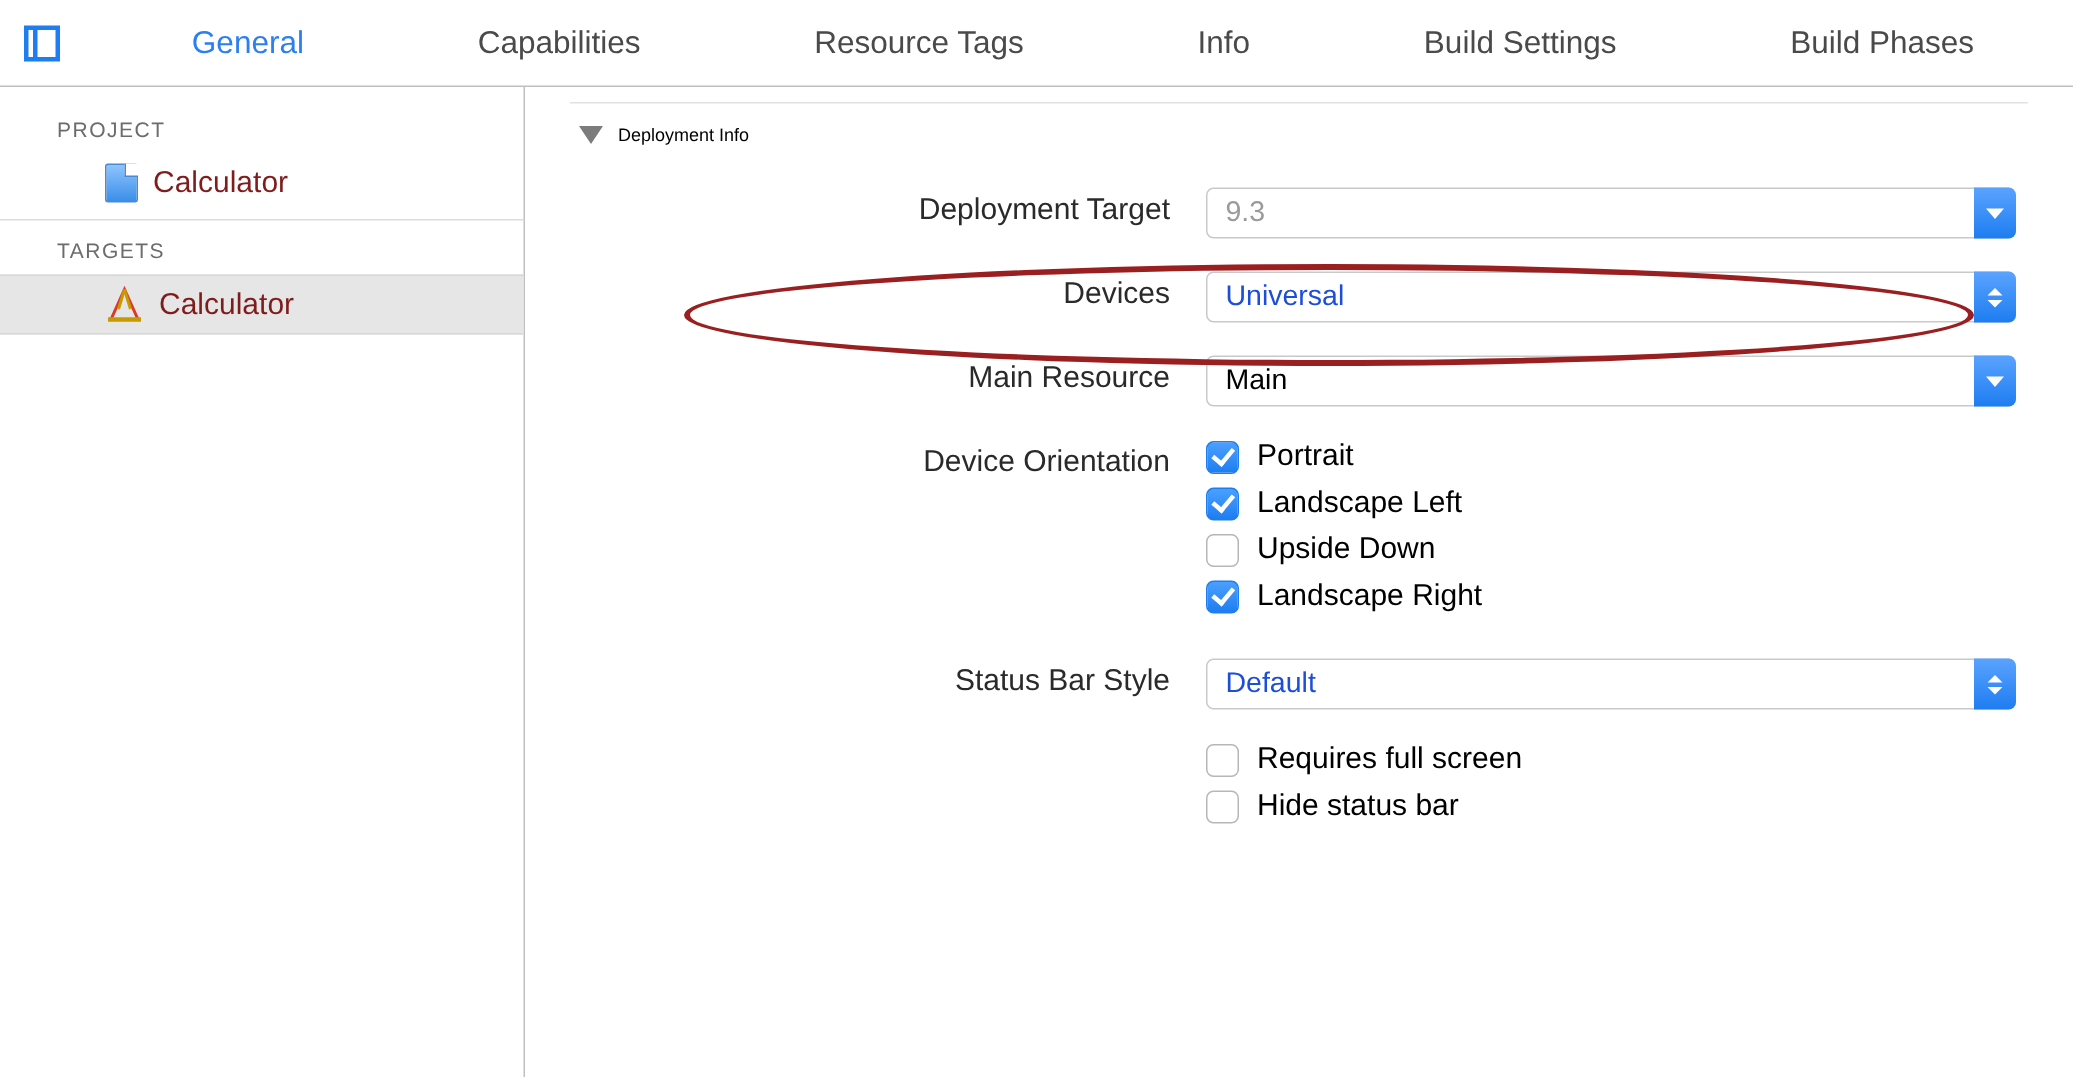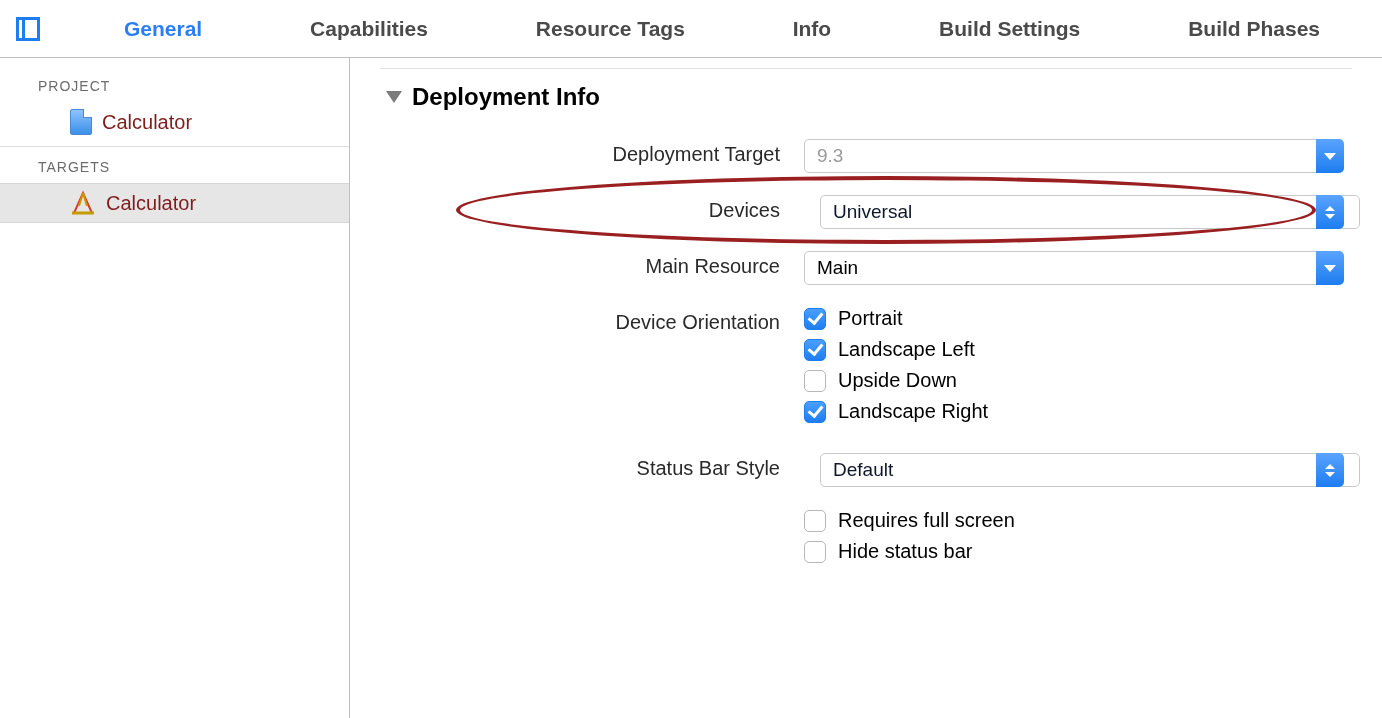--- a/index.html
+++ b/index.html
@@ -1,20 +1,19 @@
 <!DOCTYPE html>
 <html><head>
 <meta charset="utf-8">
 <style>
   * { box-sizing: border-box; margin: 0; padding: 0; font-family: -apple-system, "Helvetica Neue", Helvetica, Arial, sans-serif; }
   body { width: 1382px; height: 718px; background: #fff; color: #000; font-size: 19px; }
   .tabbar {
     display: flex; align-items: center; height: 58px; border-bottom: 1px solid #bfbfbf;
     padding: 0 8px;
-    font-weight: bold;
   }
   .panel-icon {
     width: 24px; height: 24px; border: 3px solid #1e7df0; position: relative; margin-left: 8px; margin-right: 30px; flex: 0 0 auto;
   }
   .panel-icon::before {
     content: ""; position: absolute; left: 3px; top: 0; bottom: 0; width: 3px; background: #1e7df0;
   }
   .tabs { display: flex; flex: 1; justify-content: space-around; }
   .tab { padding: 0 16px; color: #4a4a4a; cursor: default; font-size: 21px; }
   .tab.active { color: #2c7ff2; }
@@ -46,21 +45,21 @@
   }
 
   .content {
     flex: 1; padding: 10px 30px 30px 30px; position: relative; overflow: hidden;
   }
   .hint {
     color: #8a8a8a; font-size: 19px; text-align: center; padding-bottom: 14px;
   }
   .hr { border: none; border-top: 1px solid #e2e2e2; margin-bottom: 14px; }
   .section-header {
-    display: flex; align-items: center; gap: 10px; font-weight: 700; font-size: 24px; margin-bottom: 28px;
+    display: flex; align-items: center; gap: 10px; font-weight: 400; font-size: 12px; margin-bottom: 28px;
     padding-left: 6px;
   }
   .disclosure-triangle {
     width: 0; height: 0; border-left: 8px solid transparent; border-right: 8px solid transparent; border-top: 12px solid #7c7c7c;
   }
 
   .form {
     display: grid; grid-template-columns: 400px 1fr; column-gap: 24px; row-gap: 22px;
     align-items: start;
   }
@@ -68,21 +67,21 @@
   .field-wrap { position: relative; max-width: 540px; }
 
   .combo, .select, .text-input {
     width: 100%; height: 34px; border: 1px solid #c9c9c9; border-radius: 5px; font-size: 19px;
     padding: 0 40px 0 12px; background:#fff; display:flex; align-items:center;
   }
   .combo input {
     border:none; outline:none; width:100%; font-size:19px; background:transparent;
   }
   .combo input::placeholder { color:#9a9a9a; }
-  .select { color:#0f172a;margin-left:16px; }
+  .select { color:#1d4ed8; }
 
   .stepper, .dropdown-btn {
     position:absolute; right:0; top:0; width:28px; height:34px; border-radius: 0 5px 5px 0;
     background: linear-gradient(#5aa3ff,#1e7df0); display:flex; flex-direction:column; align-items:center; justify-content:center;
   }
   .stepper .arr-up, .stepper .arr-down {
     width:0; height:0; border-left:5px solid transparent; border-right:5px solid transparent;
   }
   .stepper .arr-up { border-bottom:5px solid #fff; margin-bottom:3px; }
   .stepper .arr-down { border-top:5px solid #fff; }

